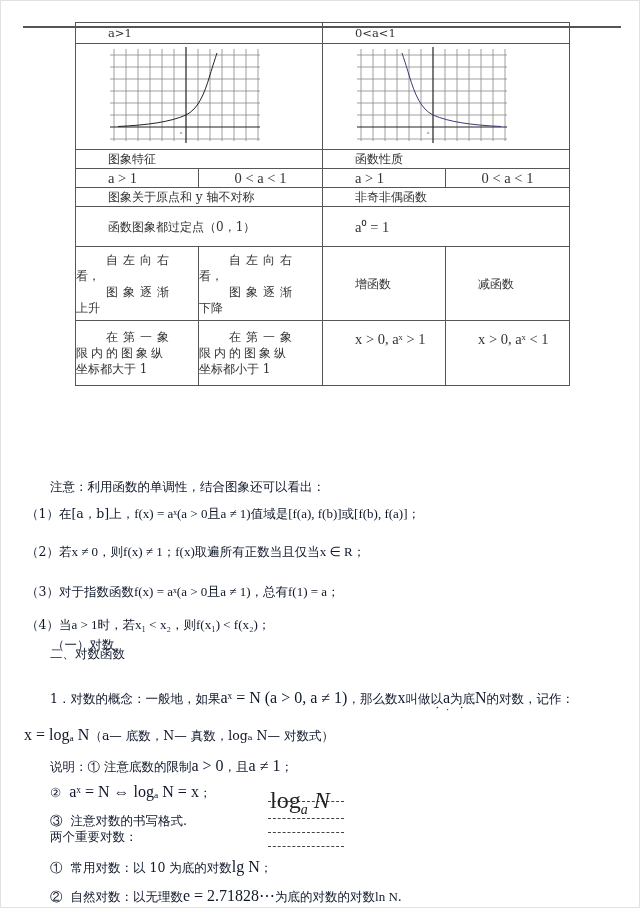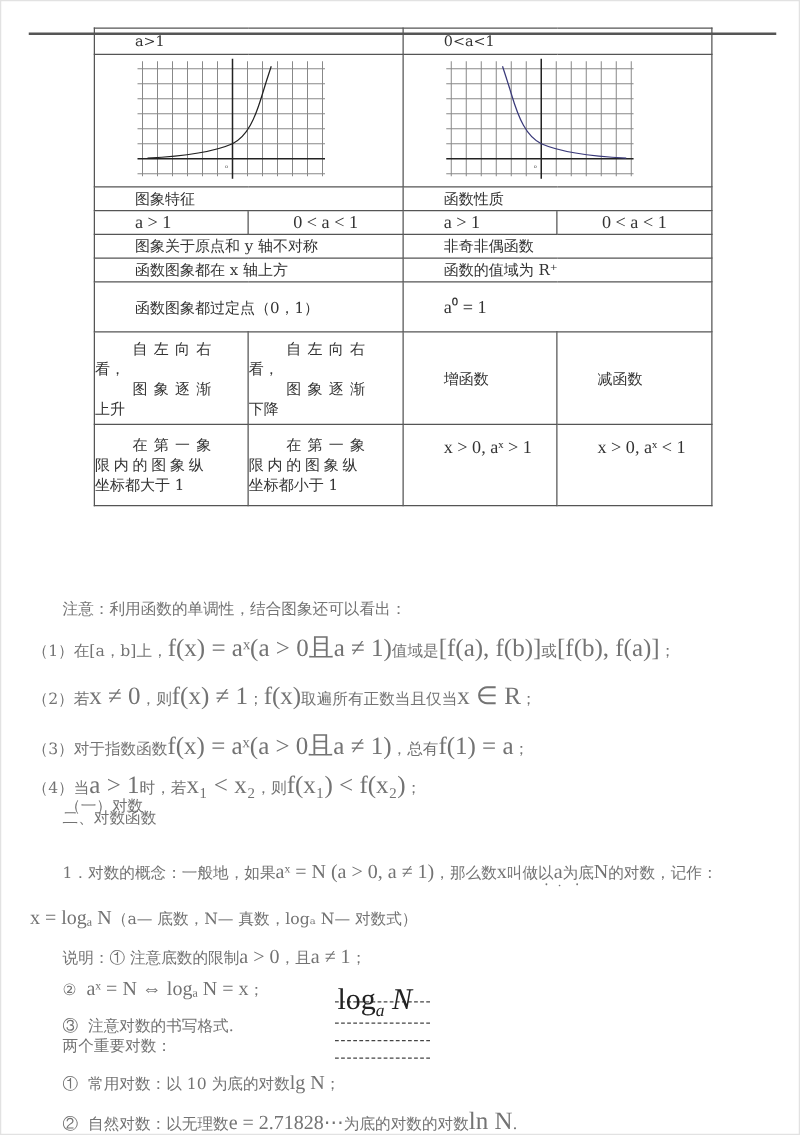--- a/index.html
+++ b/index.html
@@ -20,22 +20,22 @@
   .h-ineq td { height: 18px; font-family: "Liberation Serif", serif; font-size: 14.5px; }
   .h-ineq td.ctr { text-align: center; padding-left: 0; }
   .h-line td { height: 18px; }
   .h-fix td { height: 39px; }
   .h-mono td { height: 73px; margin-left: 36px; }
   .h-q td { height: 54px; }
   .spread { letter-spacing: 5px; }
   .mathcell { font-family: "Liberation Serif", serif; font-size: 14.5px; }
   td.math-c { font-family: "Liberation Serif", serif; font-size: 14.5px; padding-left: 32px !important; }
 
-  .txt { position: absolute; font-size: 12.5px; white-space: nowrap; color: #737373; }
-  .m { font-family: "Liberation Serif", serif; font-size: 20px; }
+  .txt { position: absolute; font-size: 12.5px; white-space: nowrap; color: #0f172a; }
+  .m { font-family: "Liberation Serif", serif; font-size: 13px; }
   .mi { font-family: "Liberation Serif", serif; font-size: 16px; }
   .dot { position: relative; }
   .dot::after { content: "·"; position: absolute; left: 40%; bottom: -9px; font-size: 11px; }
 
   .logbox { position: absolute; left: 268px; top: 787px; width: 76px; height: 60px; }
   .logbox .lg { position: absolute; left: 2px; top: 0; font-family: "Liberation Serif", serif;
                 font-size: 24px; color: #222; }
   .logbox .lg .sb { font-size: 14px; font-style: italic; vertical-align: -6px; }
   .logbox .lg .n { font-style: italic; }
   .dash { position: absolute; left: 0; width: 76px; border-top: 1px dashed #444; }
@@ -125,24 +125,20 @@
   <tr class="h-ineq">
     <td class="c0" style="padding-left:32px">a &gt; 1</td>
     <td class="ctr">0 &lt; a &lt; 1</td>
     <td>a &gt; 1</td>
     <td class="ctr">0 &lt; a &lt; 1</td>
   </tr>
   <tr class="h-line">
     <td colspan="2">图象关于原点和 y 轴不对称</td>
     <td colspan="2">非奇非偶函数</td>
   </tr>
-  <tr class="h-line">
-    <td colspan="2">函数图象都在 x 轴上方</td>
-    <td colspan="2">函数的值域为 R⁺</td>
-  </tr>
   <tr class="h-fix">
     <td colspan="2">函数图象都过定点（0，1）</td>
     <td colspan="2" class="mathcell">a⁰ = 1</td>
   </tr>
   <tr class="h-mono">
     <td style="padding-left:0">
       <div class="spread" style="padding-left:30px">自左向右</div>
       <div>看，</div>
       <div class="spread" style="padding-left:30px">图象逐渐</div>
       <div>上升</div>

